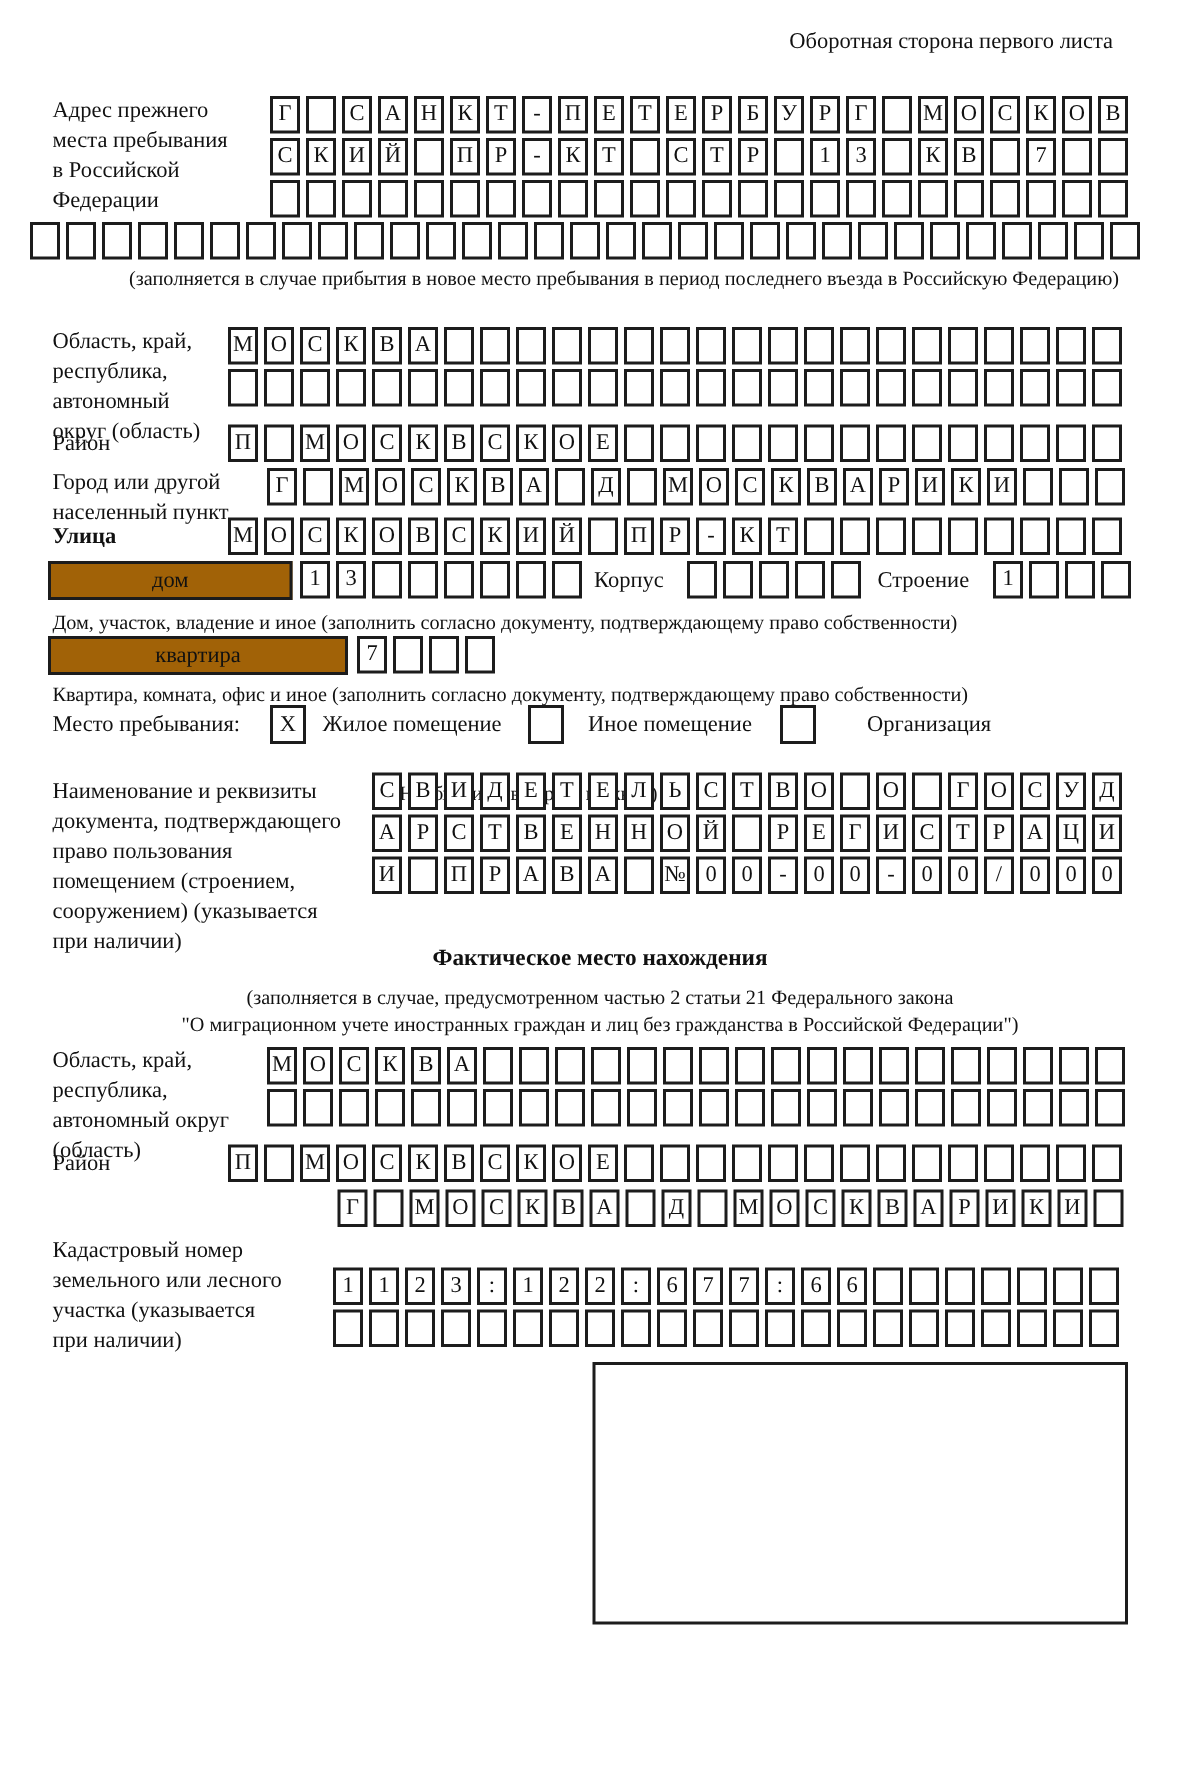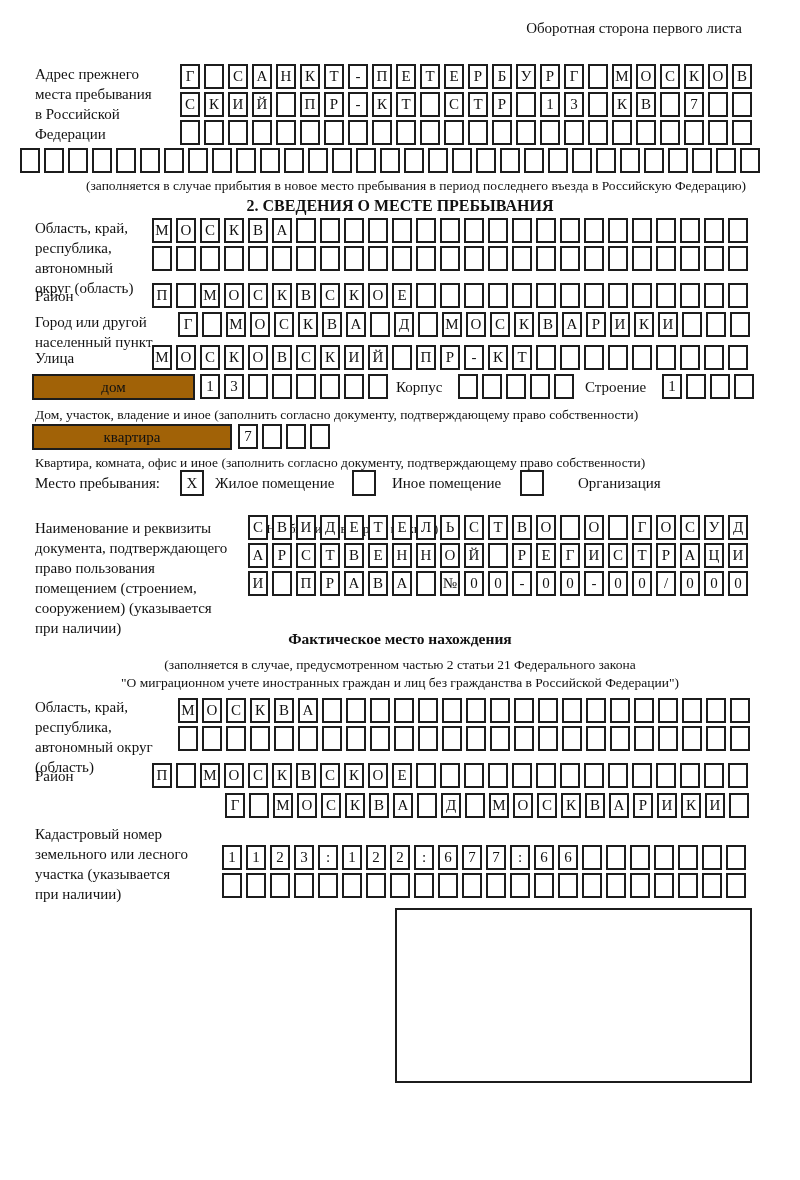--- a/index.html
+++ b/index.html
@@ -152,21 +152,20 @@
       <span class="cell"></span>
       <span class="cell"></span>
       <span class="cell"></span>
       <span class="cell"></span>
       <span class="cell"></span>
       <span class="cell"></span>
       <span class="cell"></span>
     </div>
   <div class="abs note center" style="left:16px; top:177px; width:800px;">(заполняется в случае прибытия в новое место пребывания в период последнего въезда в Российскую Федерацию)</div>
 
-  <div class="abs bold center" style="left:0; top:197px; width:800px; font-size:16px;">2. СВЕДЕНИЯ О МЕСТЕ ПРЕБЫВАНИЯ</div>
 
   <div class="abs label" style="left:35px; top:218px;">Область, край,
 республика,
 автономный
 округ (область)</div>
   <div class="cellrow" style="left:152px; top:218px;">
       <span class="cell">М</span>
       <span class="cell">О</span>
       <span class="cell">С</span>
       <span class="cell">К</span>
@@ -271,21 +270,21 @@
       <span class="cell">А</span>
       <span class="cell">Р</span>
       <span class="cell">И</span>
       <span class="cell">К</span>
       <span class="cell">И</span>
       <span class="cell"></span>
       <span class="cell"></span>
       <span class="cell"></span>
     </div>
 
-  <div class="abs label" style="left:35px; top:348px;">Улица</div>
+  <div class="abs label" style="left:35px; top:348px;font-weight:bold;">Улица</div>
   <div class="cellrow" style="left:152px; top:345px;">
       <span class="cell">М</span>
       <span class="cell">О</span>
       <span class="cell">С</span>
       <span class="cell">К</span>
       <span class="cell">О</span>
       <span class="cell">В</span>
       <span class="cell">С</span>
       <span class="cell">К</span>
       <span class="cell">И</span>

